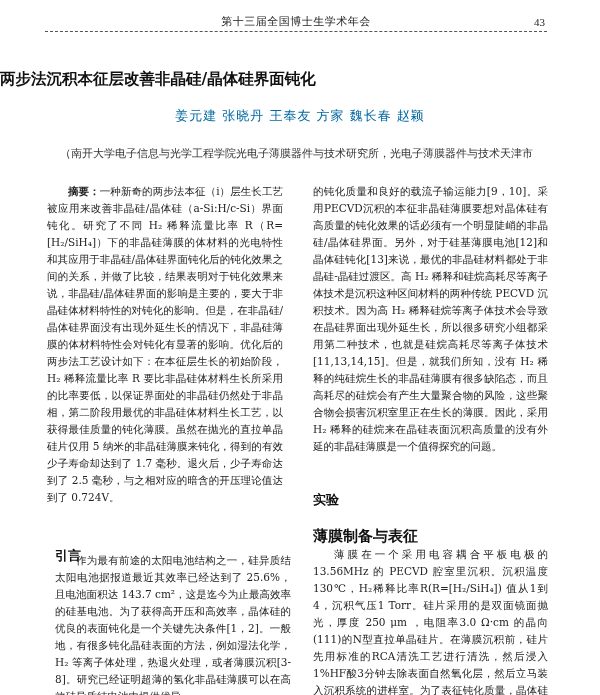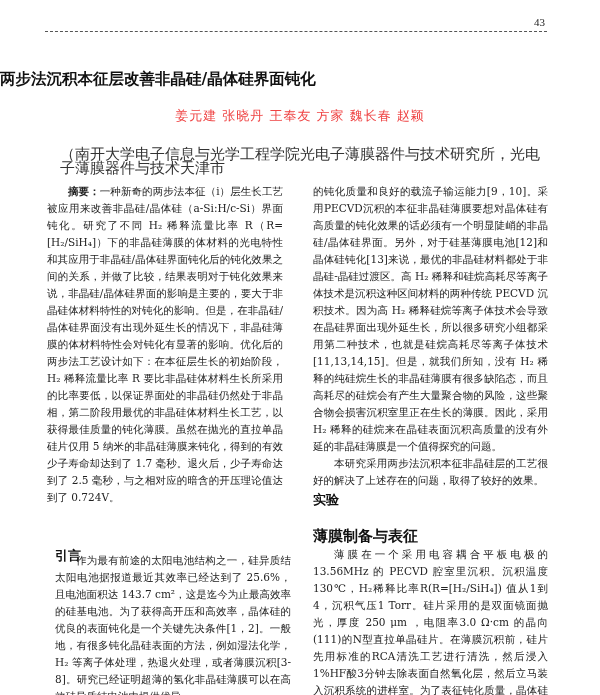--- a/index.html
+++ b/index.html
@@ -7,22 +7,22 @@
          font-family: "DejaVu Serif", "Liberation Serif", serif; }
   .running-head { position: absolute; left: 45px; top: 15px; width: 502px; height: 16px;
                   border-bottom: 1px dashed #555; }
   .running-head .conf { position: absolute; left: 0; right: 0; top: 0; text-align: center;
                         font-size: 11px; line-height: 14px; letter-spacing: 0.5px; color: #222; }
   .running-head .pno { position: absolute; right: 2px; top: 0; font-size: 11px; line-height: 14px;
                        font-family: "Liberation Serif", serif; color: #222; }
   .title { position: absolute; left: 0; width: 600px; top: 69px; text-align: left;
            font-family: "DejaVu Sans", sans-serif; font-weight: bold; font-size: 15.5px; line-height: 20px; color: #111; }
   .authors { position: absolute; left: 0; width: 600px; top: 107px; text-align: center;
-             font-size: 13px; line-height: 18px; letter-spacing: 1px; color: #ef4444; }
-  .affil { position: absolute; left: 60px; width: 490px; top: 147px; font-size: 15px; line-height: 14px; color: #333; }
+             font-size: 13px; line-height: 18px; letter-spacing: 1px; color: #0369a1; }
+  .affil { position: absolute; left: 60px; width: 490px; top: 147px; font-size: 11px; line-height: 14px; color: #333; }
   .affil .l1 { display: block; text-align: left; }
   .affil .l2 { display: block; padding-left: 88px; }
   .col { position: absolute; font-size: 10.5px; line-height: 17px; color: #222; text-align: justify; }
   .col-left { left: 47px; width: 236px; top: 183px; }
   .col-right { left: 313px; width: 235px; top: 183px; }
   p { margin: 0; }
   .indent { text-indent: 2em; }
   .lbl { font-weight: bold; }
   .kw { margin-top: 17px; }
   h2.sec { margin: 0; font-family: "DejaVu Sans", sans-serif; font-weight: bold; font-size: 13px; line-height: 20px; color: #111; }
@@ -31,20 +31,21 @@
   .intro-body { position: absolute; left: 55px; width: 236px; top: 552px; }
   .right-b { position: absolute; left: 313px; width: 235px; }
   .exp-h { top: 490px; }
   .sub-h { top: 528px; }
   .exp-body { top: 546px; }
 </style>
 </head>
 <body>
 
 <div class="running-head">
+  <span class="conf">第十三届全国博士生学术年会</span>
   <span class="pno">43</span>
 </div>
 
 <div class="title">两步法沉积本征层改善非晶硅/晶体硅界面钝化</div>
 <div class="authors">姜元建 张晓丹 王奉友 方家 魏长春 赵颖</div>
 
 <div class="affil">
   <span class="l1">（南开大学电子信息与光学工程学院光电子薄膜器件与技术研究所，光电子薄膜器件与技术天津市</span>
 </div>
 
@@ -52,20 +53,19 @@
   <p class="indent"><span class="lbl">摘要：</span><span>一种新奇的两步法本征（i）层生长工艺被应用来改善非晶硅/晶体硅（a-Si:H/c-Si）界面钝化。研究了不同 H₂ 稀释流量比率 R（R=[H₂/SiH₄]）下的非晶硅薄膜的体材料的光电特性和其应用于非晶硅/晶体硅界面钝化后的钝化效果之间的关系，并做了比较，结果表明对于钝化效果来说，非晶硅/晶体硅界面的影响是主要的，要大于非晶硅体材料特性的对钝化的影响。但是，在非晶硅/晶体硅界面没有出现外延生长的情况下，非晶硅薄膜的体材料特性会对钝化有显著的影响。优化后的两步法工艺设计如下：在本征层生长的初始阶段，H₂ 稀释流量比率 R 要比非晶硅体材料生长所采用的比率要低，以保证界面处的非晶硅仍然处于非晶相，第二阶段用最优的非晶硅体材料生长工艺，以获得最佳质量的钝化薄膜。虽然在抛光的直拉单晶硅片仅用 5 纳米的非晶硅薄膜来钝化，得到的有效少子寿命却达到了 1.7 毫秒。退火后，少子寿命达到了 2.5 毫秒，与之相对应的暗含的开压理论值达到了 0.724V。</span></p>
 </div>
 
 <h2 class="sec intro-h">引言</h2>
 <div class="col intro-body">
   <p class="indent">作为最有前途的太阳电池结构之一，硅异质结太阳电池据报道最近其效率已经达到了 25.6%，且电池面积达 143.7 cm²，这是迄今为止最高效率的硅基电池。为了获得高开压和高效率，晶体硅的优良的表面钝化是一个关键先决条件[1，2]。一般地，有很多钝化晶硅表面的方法，例如湿法化学，H₂ 等离子体处理，热退火处理，或者薄膜沉积[3-8]。研究已经证明超薄的氢化非晶硅薄膜可以在高效硅异质结电池中提供优异</p>
 </div>
 
 <div class="col col-right">
   <p>的钝化质量和良好的载流子输运能力[9，10]。采用PECVD沉积的本征非晶硅薄膜要想对晶体硅有高质量的钝化效果的话必须有一个明显陡峭的非晶硅/晶体硅界面。另外，对于硅基薄膜电池[12]和晶体硅钝化[13]来说，最优的非晶硅材料都处于非晶硅-晶硅过渡区。高 H₂ 稀释和硅烷高耗尽等离子体技术是沉积这种区间材料的两种传统 PECVD 沉积技术。因为高 H₂ 稀释硅烷等离子体技术会导致在晶硅界面出现外延生长，所以很多研究小组都采用第二种技术，也就是硅烷高耗尽等离子体技术[11,13,14,15]。但是，就我们所知，没有 H₂ 稀释的纯硅烷生长的非晶硅薄膜有很多缺陷态，而且高耗尽的硅烷会有产生大量聚合物的风险，这些聚合物会损害沉积室里正在生长的薄膜。因此，采用 H₂ 稀释的硅烷来在晶硅表面沉积高质量的没有外延的非晶硅薄膜是一个值得探究的问题。</p>
-  <p class="indent">本研究采用两步法沉积本征非晶硅层的工艺很好的解决了上述存在的问题，取得了较好的效果。</p>
 </div>
 
 <h2 class="sec right-b exp-h">实验</h2>
 <h3 class="sub right-b sub-h">薄膜制备与表征</h3>
 <div class="col right-b exp-body">
   <p class="indent">薄膜在一个采用电容耦合平板电极的 13.56MHz 的 PECVD 腔室里沉积。沉积温度 130℃，H₂稀释比率R(R=[H₂/SiH₄]) 值从1到4，沉积气压1 Torr。硅片采用的是双面镜面抛光，厚度 250 μm ，电阻率3.0 Ω·cm 的晶向(111)的N型直拉单晶硅片。在薄膜沉积前，硅片先用标准的RCA清洗工艺进行清洗，然后浸入1%HF酸3分钟去除表面自然氧化层，然后立马装入沉积系统的进样室。为了表征钝化质量，晶体硅衬底</p>
 </div>
 
 </body></html>

